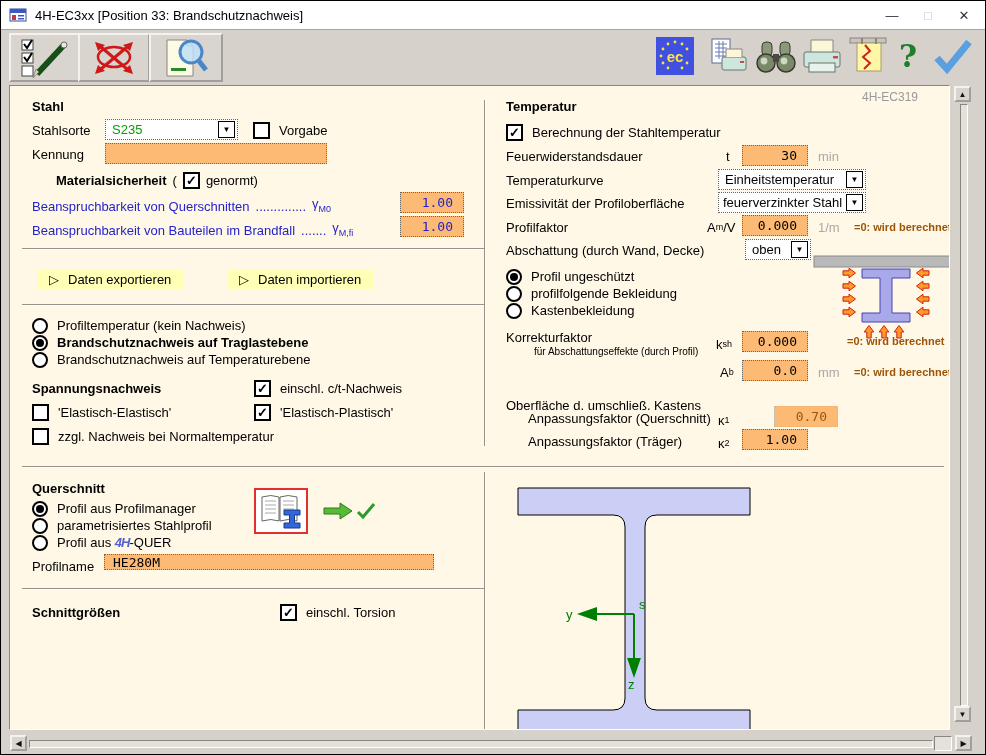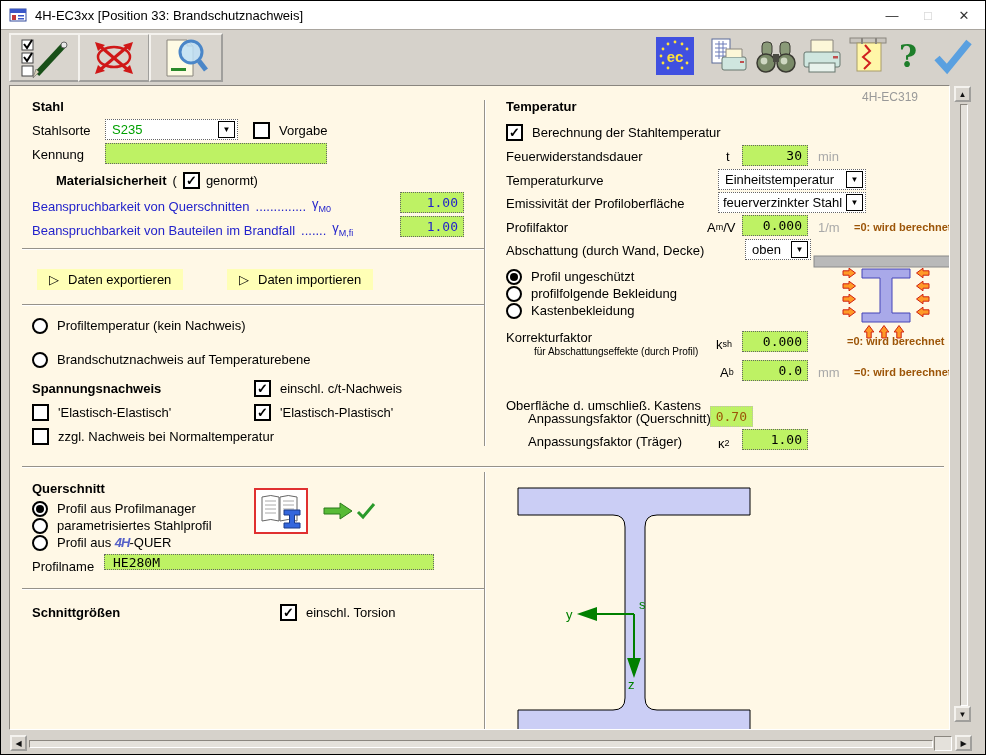--- a/index.html
+++ b/index.html
@@ -18,21 +18,21 @@
   .panel{position:absolute;left:8px;top:84px;width:941px;height:645px;background:#FFF8E6;border:1px solid;border-color:#8a867f #fff #fff #8a867f;box-sizing:border-box;overflow:hidden;font-size:13px;color:#000;}
   .row{position:absolute;display:flex;align-items:center;height:20px;white-space:nowrap;}
   .b{font-weight:bold;}
   .blue{color:#2323CB;align-items:flex-end;}
   .gray{color:#A9A9A9;}
   .hint{color:#9C5508;font-size:11px;font-weight:bold;white-space:nowrap;position:absolute;}
   .code{position:absolute;color:#999;font-size:12px;}
   .cb{width:13px;height:13px;border:2px solid #000;background:#fff;display:inline-flex;align-items:center;justify-content:center;font-size:13px;font-weight:bold;line-height:1;flex:0 0 auto;}
   .radio{width:12px;height:12px;border:2px solid #000;border-radius:50%;background:#fff;position:relative;flex:0 0 auto;}
   .radio.on::after{content:"";position:absolute;inset:2px;background:#000;border-radius:50%;}
-  .fld{position:absolute;background:#bef264;border:1px dotted #666;box-sizing:border-box;display:flex;align-items:center;justify-content:flex-end;padding-right:5px;font-family:"DejaVu Sans Mono",monospace;font-size:13px;}
+  .fld{position:absolute;background:#fdba74;border:1px dotted #666;box-sizing:border-box;display:flex;align-items:center;justify-content:flex-end;padding-right:10px;font-family:"DejaVu Sans Mono",monospace;font-size:13px;}
   .fld.left{justify-content:flex-start;padding-left:8px;}
   .fld.ro{border:1px dotted #bfbcae;color:#9C5508;}
   .combo{position:absolute;background:#fff;border:1px dotted #666;box-sizing:border-box;display:flex;align-items:center;padding:0 2px 0 6px;font-size:13px;}
   .combo .val{flex:1;}
   .combo .btn{width:15px;height:15px;border:1px solid #000;background:#fff;display:flex;align-items:center;justify-content:center;font-size:8px;flex:0 0 auto;}
   .hdiv{position:absolute;height:0;border-top:1px solid #96928a;border-bottom:1px solid #fff;}
   .vdiv{position:absolute;width:0;border-left:1px solid #96928a;border-right:1px solid #fff;}
   .ybtn{position:absolute;height:21px;background:#FFFFB6;display:flex;align-items:center;gap:9px;padding:0 12px;font-size:13px;cursor:pointer;}
   sub{font-size:9px;}
   .sm{font-size:10px;}
@@ -218,20 +218,24 @@
     <div class="ybtn" style="left:217px;top:183px;">
       <span>▷</span>
       <span>Daten importieren</span>
     </div>
 
     <div class="hdiv" style="left:12px;top:218px;width:462px;"></div>
 
     <div class="row" style="left:22px;top:231px;gap:9px;height:17px;">
       <span class="radio"></span>
       <span>Profiltemperatur (kein Nachweis)</span>
+    </div>
+    <div class="row" style="left:22px;top:248px;gap:9px;height:17px;">
+      <span class="radio on"></span>
+      <span class="b">Brandschutznachweis auf Traglastebene</span>
     </div>
     <div class="row" style="left:22px;top:265px;gap:9px;height:17px;">
       <span class="radio"></span>
       <span>Brandschutznachweis auf Temperaturebene</span>
     </div>
 
     <div class="row b" style="left:22px;top:292px;">Spannungsnachweis</div>
     <div class="row" style="left:244px;top:292px;gap:9px;">
       <span class="cb">✓</span>
       <span>einschl. c/t-Nachweis</span>
@@ -342,21 +346,21 @@
     <div class="fld" style="left:732px;top:274px;width:66px;height:21px;">0.0</div>
     <div class="row gray" style="left:808px;top:276px;">mm</div>
     <span class="hint" style="left:844px;top:280px;">=0: wird berechnet</span>
 
 
     <div class="row" style="left:518px;top:322px;">Anpassungsfaktor (Querschnitt)</div>
     <div class="row" style="left:708px;top:324px;">
       <span>κ</span>
         <sub>1</sub>
     </div>
-    <div class="fld ro" style="left:700px;top:320px;width:43px;height:21px;text-align:right;">0.70</div>
+    <div class="fld ro" style="left:764px;top:320px;width:64px;height:21px;text-align:right;">0.70</div>
 
     <div class="row" style="left:518px;top:345px;">Anpassungsfaktor (Träger)</div>
     <div class="row" style="left:708px;top:347px;">
       <span>κ</span>
         <sub>2</sub>
     </div>
     <div class="fld" style="left:732px;top:343px;width:66px;height:21px;">1.00</div>
 
     <div class="hdiv" style="left:12px;top:380px;width:922px;"></div>
 

